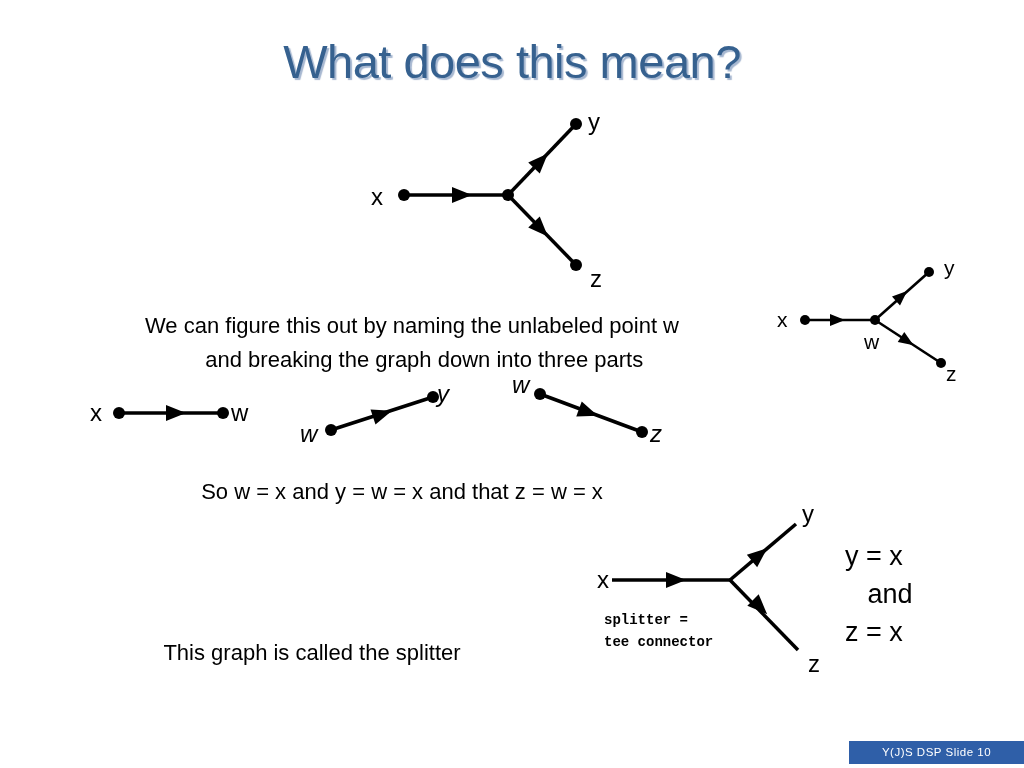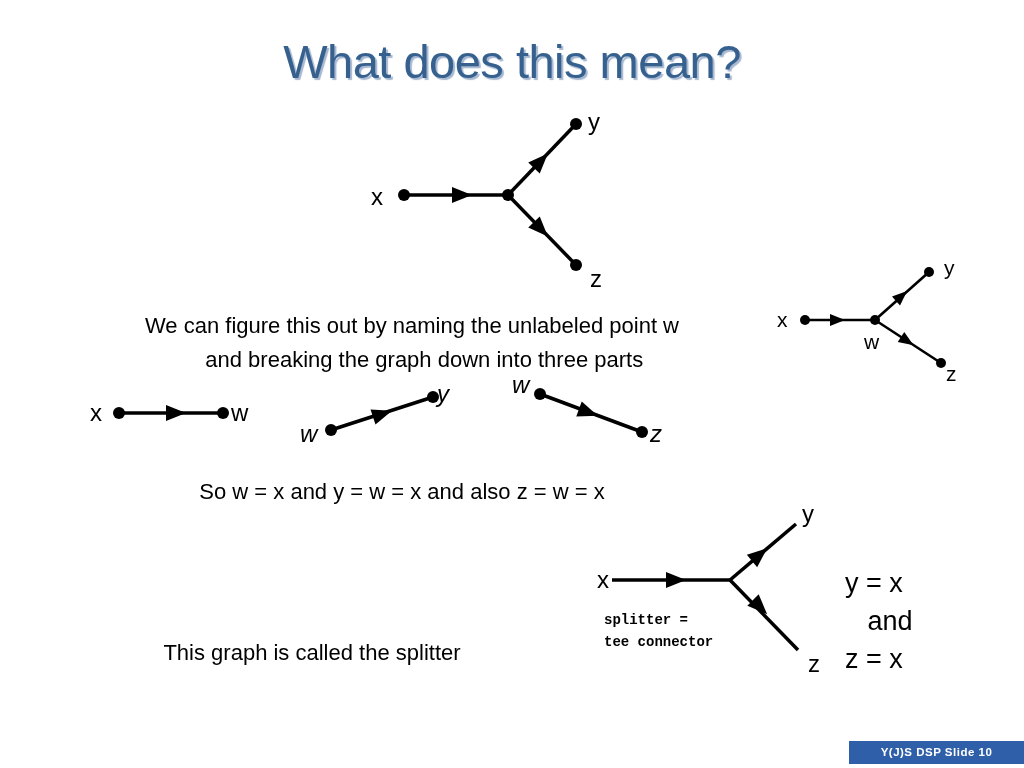--- a/index.html
+++ b/index.html
@@ -62,21 +62,20 @@
   }
   .node-label.italic {
     font-style: italic;
   }
   .big-eq {
     position: absolute;
     font-size: 27px;
     color: #000;
     line-height: 38px;
     white-space: pre;
-    margin-top: 27px;
   }
   svg.diagram {
     position: absolute;
     overflow: visible;
   }
   .footer {
     position: absolute;
     left: 849px;
     top: 741px;
     width: 175px;
@@ -85,21 +84,21 @@
   }
   .footer-text {
     position: absolute;
     left: 0; top: 0;
     width: 175px;
     height: 23px;
     line-height: 23px;
     text-align: center;
     color: #ffffff;
     font-size: 11.5px;
-    font-weight: bold;
+    font-weight: normal;
     letter-spacing: 0.5px;
   }
 </style>
 </head>
 <body>
 
 <div class="slide">
 
   <div class="title">What does this mean?</div>
 
@@ -165,21 +164,21 @@
 
   <svg class="diagram" style="left:534px; top:388px;" width="115" height="50" viewBox="0 0 115 50">
     <circle cx="6" cy="6" r="6" fill="#000"></circle>
     <circle cx="108" cy="44" r="6" fill="#000"></circle>
     <line x1="6" y1="6" x2="108" y2="44" stroke="#000" stroke-width="3.5"></line>
     <polygon points="0,-8 20,0 0,8" fill="#000" transform="translate(45,21) rotate(20)"></polygon>
   </svg>
   <div class="node-label italic" style="left:512px; top:371px;">w</div>
   <div class="node-label italic" style="left:650px; top:420px;">z</div>
 
-  <div class="body-text" style="left:52px; top:475px; width:700px;">So w = x and y = w = x and also z = w = x</div>
+  <div class="body-text" style="left:52px; top:475px; width:700px;">So w = x and y = w = x and that z = w = x</div>
 
 
   <div class="body-text" style="left:52px; top:603px; width:520px;margin-top:33px;">This graph is called the splitter</div>
 
 
   <svg class="diagram" style="left:606px; top:520px;" width="215" height="155" viewBox="0 0 215 155">
     <line x1="6" y1="60" x2="124" y2="60" stroke="#000" stroke-width="3.5"></line>
     <line x1="124" y1="60" x2="190" y2="4" stroke="#000" stroke-width="3.5"></line>
     <line x1="124" y1="60" x2="192" y2="130" stroke="#000" stroke-width="3.5"></line>
     <polygon points="0,-8 20,0 0,8" fill="#000" transform="translate(60,60)"></polygon>

